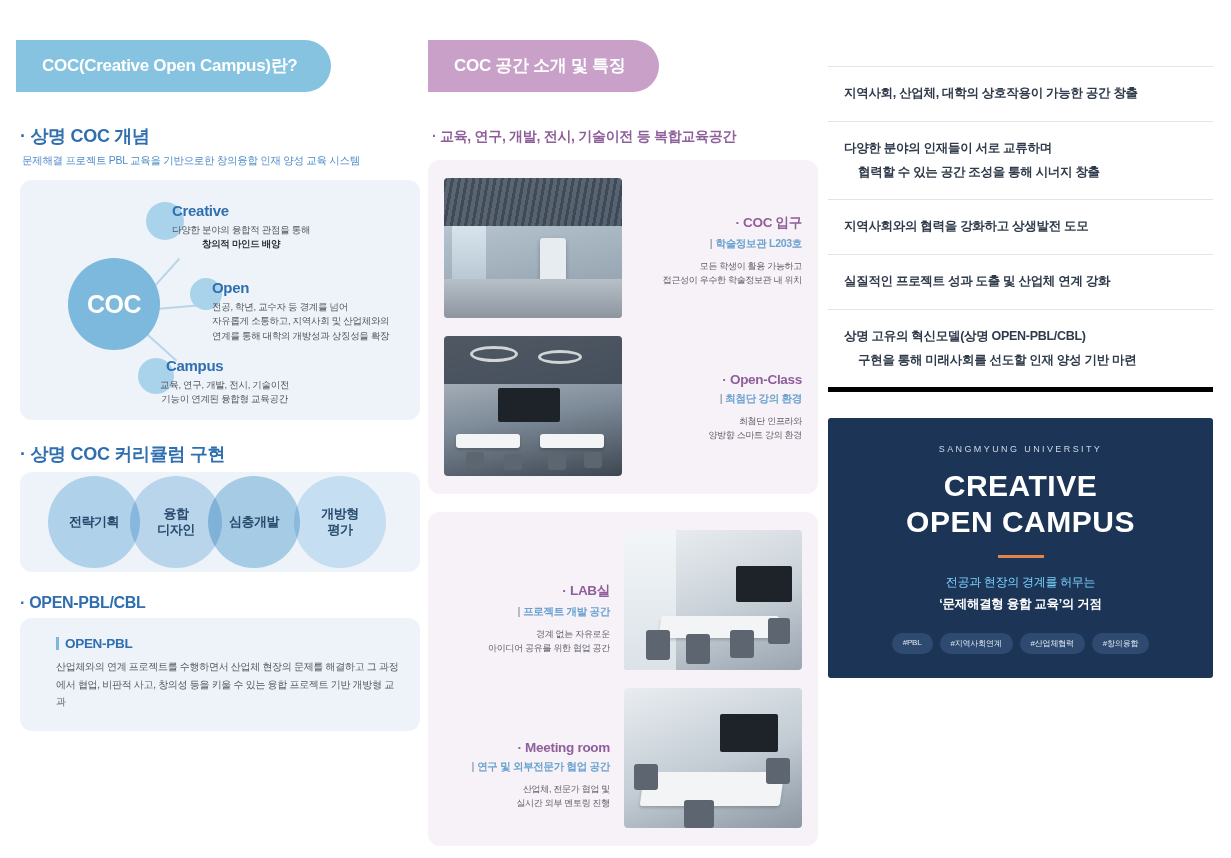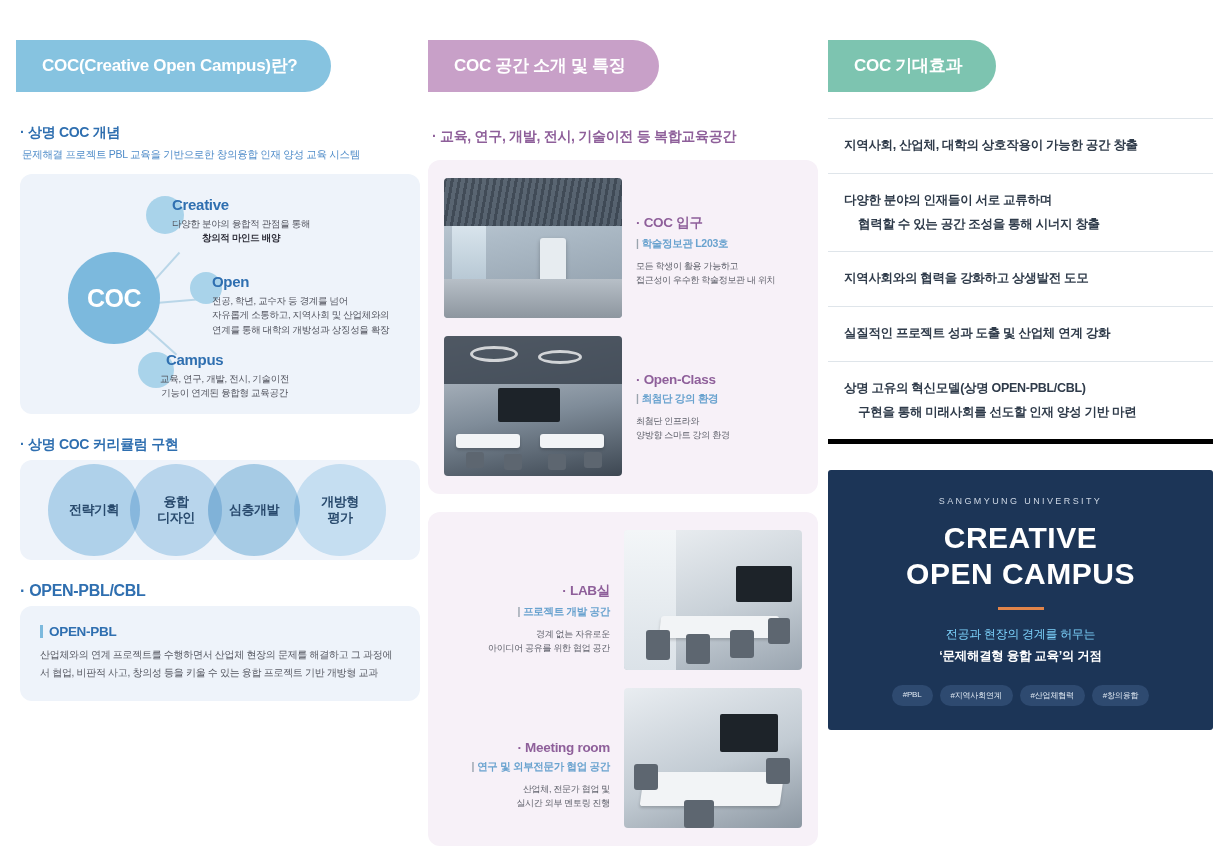--- a/index.html
+++ b/index.html
@@ -35,21 +35,21 @@
     font-size: 17px;
     position: relative;
   }
   .pill.blue { background: #86c3e0; margin-left: -4px; }
   .pill.violet { background: #c8a0c8; }
   .pill.green { background: #7dc4b0; }
 
   
   .sec-title {
     color: #2f6fb0;
-    font-size: 14px;
+    font-size: 18px;
     font-weight: bold;
     letter-spacing: -0.3px;
     margin: 0 0 6px 0;
   }
   .sec-sub {
     color: #4f8cc9;
     font-size: 10.5px;
     letter-spacing: -0.3px;
     margin: 0 0 12px 2px;
   }
@@ -126,21 +126,21 @@
     text-align: center;
     line-height: 1.25;
     mix-blend-mode: multiply;
   }
   .cbubble:nth-child(1) { left: 28px; background: #bcdcef; }
   .cbubble:nth-child(2) { left: 110px; background: #c5e0f1; }
   .cbubble:nth-child(3) { left: 188px; background: #b2d5ea; }
   .cbubble:nth-child(4) { left: 274px; background: #d3e9f6; }
 
   
-  .pbl-box { padding: 18px 20px 20px 20px; }
+  .pbl-box { padding: 18px 20px 20px 36px; }
   .pbl-item { margin-bottom: 18px; }
   .pbl-item:last-child { margin-bottom: 0; }
   .pbl-head {
     color: #2f6fb0;
     font-size: 13.5px;
     font-weight: bold;
     letter-spacing: -0.3px;
     margin: 0 0 7px 0;
     display: flex; align-items: center; gap: 6px;
   }
@@ -171,21 +171,21 @@
   .prow:last-child { margin-bottom: 0; }
   .prow.rev { flex-direction: row-reverse; }
   .pimg {
     width: 178px; height: 140px;
     border-radius: 4px;
     flex: 0 0 auto;
     overflow: hidden;
     position: relative;
     background: #4a5a6a;
   }
-  .ptext { flex: 1 1 auto; padding-top: 36px; }
+  .ptext { flex: 1 1 auto; padding-top: 36px; text-align: right; }
   .prow.rev .ptext { text-align: right; padding-top: 52px; }
   .ptitle {
     color: #8e5f9a;
     font-size: 13.5px;
     font-weight: bold;
     letter-spacing: -0.3px;
     margin: 0 0 4px 0;
   }
   .psub {
     color: #6aa3cf;
@@ -439,21 +439,20 @@
           <p class="ptitle">· Meeting room</p>
           <p class="psub"><span class="vb">|</span><span>연구 및 외부전문가 협업 공간</span></p>
           <p class="pdesc" style="white-space:pre-line">산업체, 전문가 협업 및
 실시간 외부 멘토링 진행</p>
         </div>
       </div>
     </div>
   </div>
 
   <div class="col col-3">
-    <div class="pill green">COC 기대효과</div>
 
     <div class="eff-list">
       <div class="eff-item">
         <span>지역사회, 산업체, 대학의 상호작용이 가능한 공간 창출</span>
       </div>
       <div class="eff-item">
         <span>다양한 분야의 인재들이 서로 교류하며</span>
         <span class="l2">협력할 수 있는 공간 조성을 통해 시너지 창출</span>
       </div>
       <div class="eff-item">

